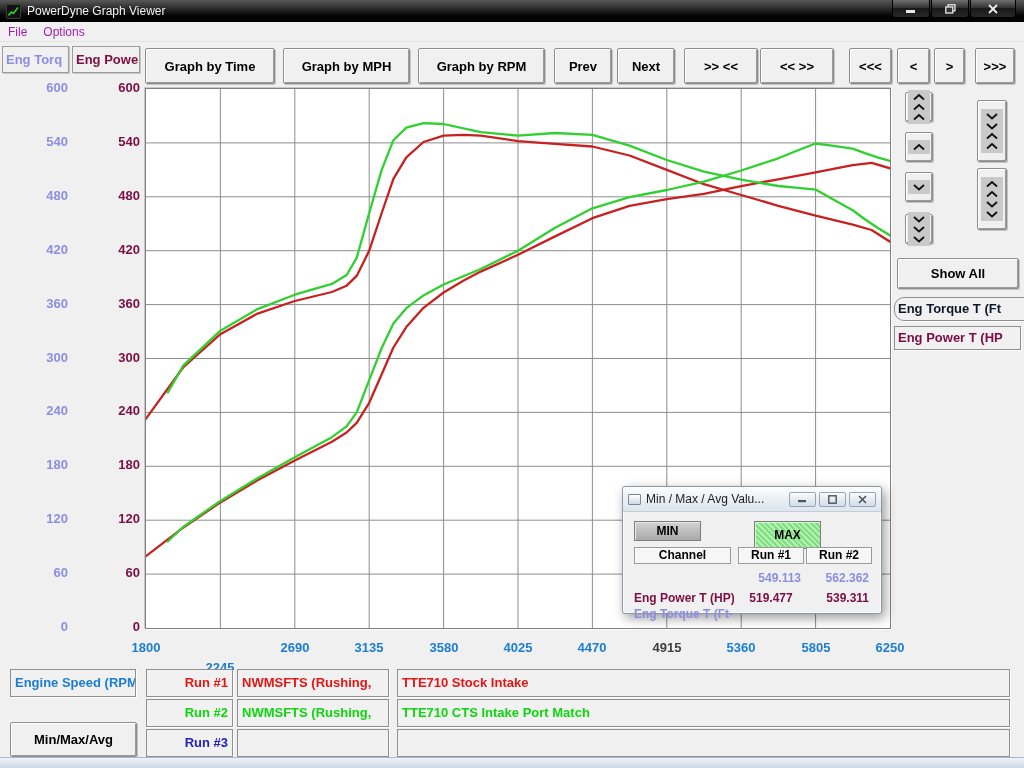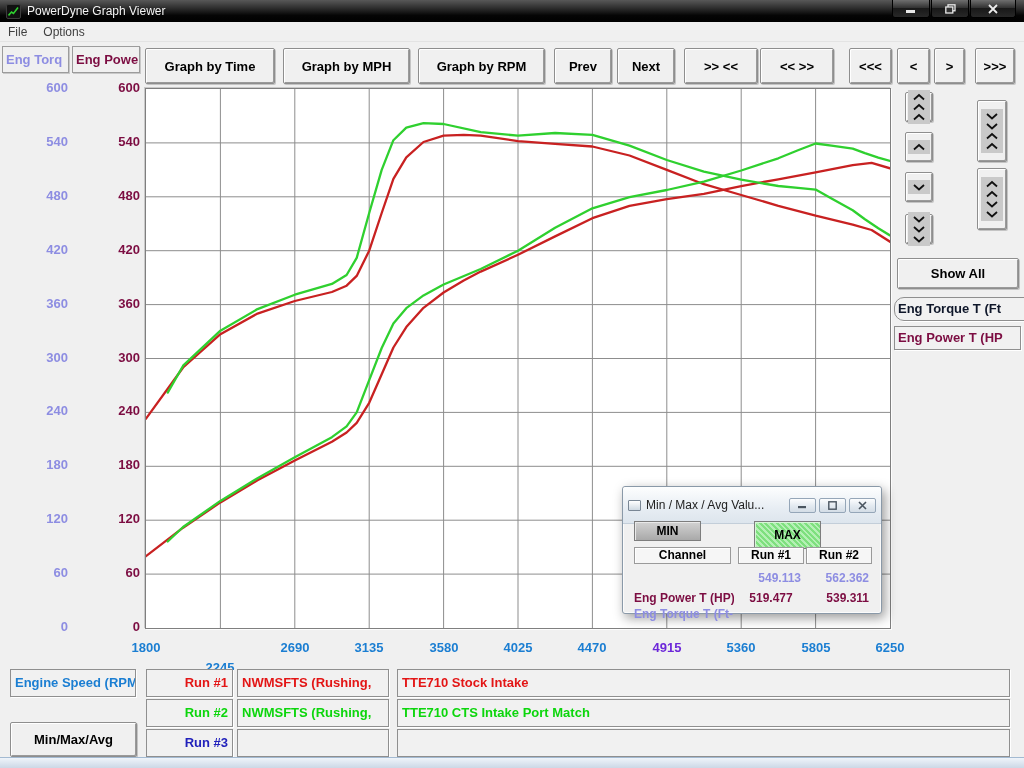--- a/index.html
+++ b/index.html
@@ -15,21 +15,21 @@
     display:flex; align-items:center; justify-content:center; }
   .winbtns { position:absolute; right:8px; top:0; display:flex; }
   .wbtn { height:18px; border:1px solid #000; border-top:none; border-radius:0 0 3px 3px;
     background:linear-gradient(rgba(255,255,255,.35), rgba(255,255,255,.08) 45%, rgba(0,0,0,.25) 50%, rgba(60,60,60,.2));
     background-color:#222; display:flex; align-items:center; justify-content:center; margin-left:1px; }
   .wbtn.w-min, .wbtn.w-max { width:38px; }
   .wbtn.w-close { width:46px; }
 
   
   .menubar { position:absolute; left:0; top:22px; width:1024px; height:20px; background:#f0f0f0;
-    border-bottom:1px solid #e3e3e3; display:flex; align-items:center; font-size:12px; color:#404040; }
+    border-bottom:1px solid #e3e3e3; display:flex; align-items:center; font-size:12px; color:#a21caf; }
   .menuitem { padding:2px 8px; }
 
   
   .btn3d { position:absolute; background:#f0f0f0; border:1px solid #8e8e8e; border-radius:2px;
     box-shadow: inset 1px 1px 0 #ffffff, inset -1px -1px 0 #9a9a9a, 1px 1px 0 rgba(0,0,0,.18);
     display:flex; align-items:center; justify-content:center;
     font-size:13px; font-weight:bold; color:#000; white-space:nowrap; overflow:hidden; }
 
   .chanbtn { position:absolute; top:46px; height:27px; background:#f0f0f0; border:1px solid #9c9c9c;
     box-shadow:1px 1px 0 #c8c8c8; font-size:13px; font-weight:bold; line-height:25px; padding-left:3px;
@@ -53,21 +53,21 @@
   
   .lbox { position:absolute; height:28px; background:#f1f1f1; border:1px solid #8f8f8f;
     box-shadow:1px 1px 0 #ffffff; font-size:13px; font-weight:bold; line-height:26px;
     padding:0 4px; white-space:nowrap; overflow:hidden; }
   .runcell { text-align:right; }
 
   
   .dlg { position:absolute; left:622px; top:486px; width:260px; height:128px; background:#f0f0f0;
     border:1px solid #8a99a8; border-radius:3px;
     box-shadow: inset 0 0 0 1px rgba(255,255,255,.75), 3px 4px 12px rgba(0,0,0,.4); }
-  .dlg-title { height:24px; display:flex; align-items:center; padding:18px 5px;
+  .dlg-title { height:24px; display:flex; align-items:center; padding:12px 5px;
     background:linear-gradient(#fdfefe, #e7edf3 60%, #dde5ed);
     border-bottom:1px solid #c3ced9; border-radius:3px 3px 0 0; font-size:12px; color:#222;
     white-space:nowrap; }
   .dlg-icon { width:13px; height:11px; border:1px solid #7a8795; background:linear-gradient(#fff,#cfd9e2);
     margin-right:5px; border-radius:1px; }
   .dlg-ctl { display:flex; margin-left:auto; }
   .dlg-btn { width:27px; height:15px; margin-left:3px; border:1px solid #95a6b8; border-radius:2px;
     background:linear-gradient(#fcfdfe, #e2e9f0 55%, #d4dde6); display:flex; align-items:center; justify-content:center; }
   .dlg-cell { position:absolute; background:#f6f6f6; border:1px solid #9a9a9a;
     box-shadow:inset 1px 1px 0 #fff; font-size:12px; font-weight:bold; text-align:center; }
@@ -167,21 +167,21 @@
       <div class="ylab" style="left:90px; top:619px; color:#7c0d42;">0</div>
     </div>
   <div id="xlabels">
       <div class="xlab" style="left:109px; top:640px; color:#1b7ed2;">1800</div>
       <div class="xlab" style="left:183px; top:640px; color:#1b7ed2;margin-top:20px;">2245</div>
       <div class="xlab" style="left:258px; top:640px; color:#1b7ed2;">2690</div>
       <div class="xlab" style="left:332px; top:640px; color:#1b7ed2;">3135</div>
       <div class="xlab" style="left:407px; top:640px; color:#1b7ed2;">3580</div>
       <div class="xlab" style="left:481px; top:640px; color:#1b7ed2;">4025</div>
       <div class="xlab" style="left:555px; top:640px; color:#1b7ed2;">4470</div>
-      <div class="xlab" style="left:630px; top:640px; color:#6d28d9;">4915</div>
+      <div class="xlab" style="left:630px; top:640px; color:#404040;">4915</div>
       <div class="xlab" style="left:704px; top:640px; color:#1b7ed2;">5360</div>
       <div class="xlab" style="left:779px; top:640px; color:#1b7ed2;">5805</div>
       <div class="xlab" style="left:853px; top:640px; color:#1b7ed2;">6250</div>
     </div>
 
   <div class="plot">
     <svg id="plot-svg" width="744" height="539" viewBox="0 0 744 539" preserveAspectRatio="none">
         <line x1="74.4" y1="0" x2="74.4" y2="539" stroke="#8d8d8d" stroke-width="1"></line>
         <line x1="0" y1="53.9" x2="744" y2="53.9" stroke="#8d8d8d" stroke-width="1"></line>
         <line x1="148.8" y1="0" x2="148.8" y2="539" stroke="#8d8d8d" stroke-width="1"></line>

